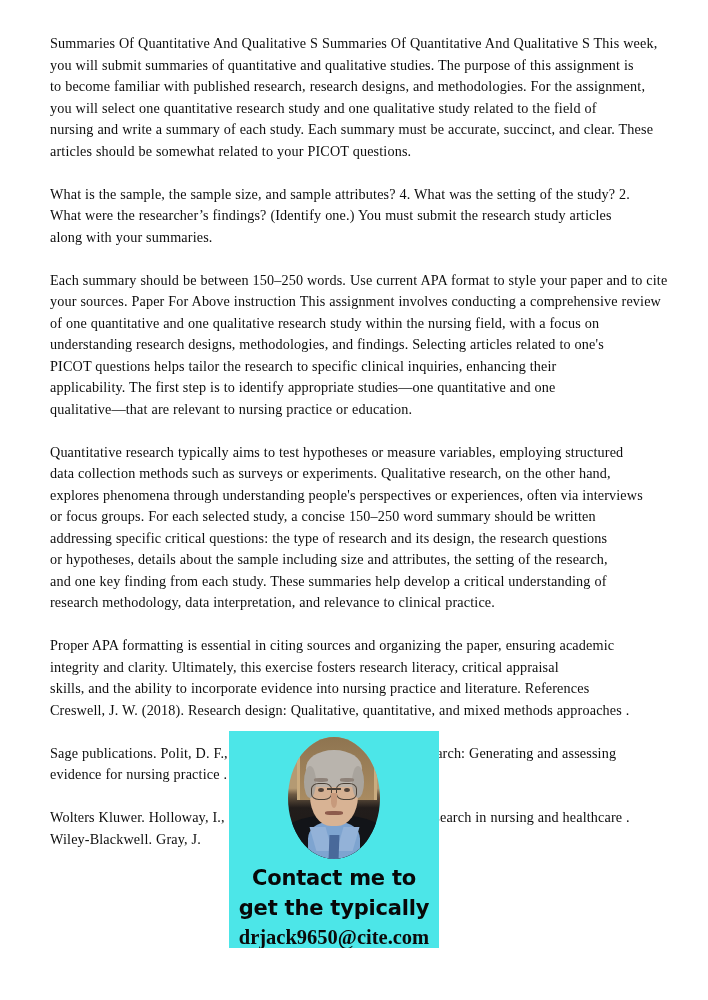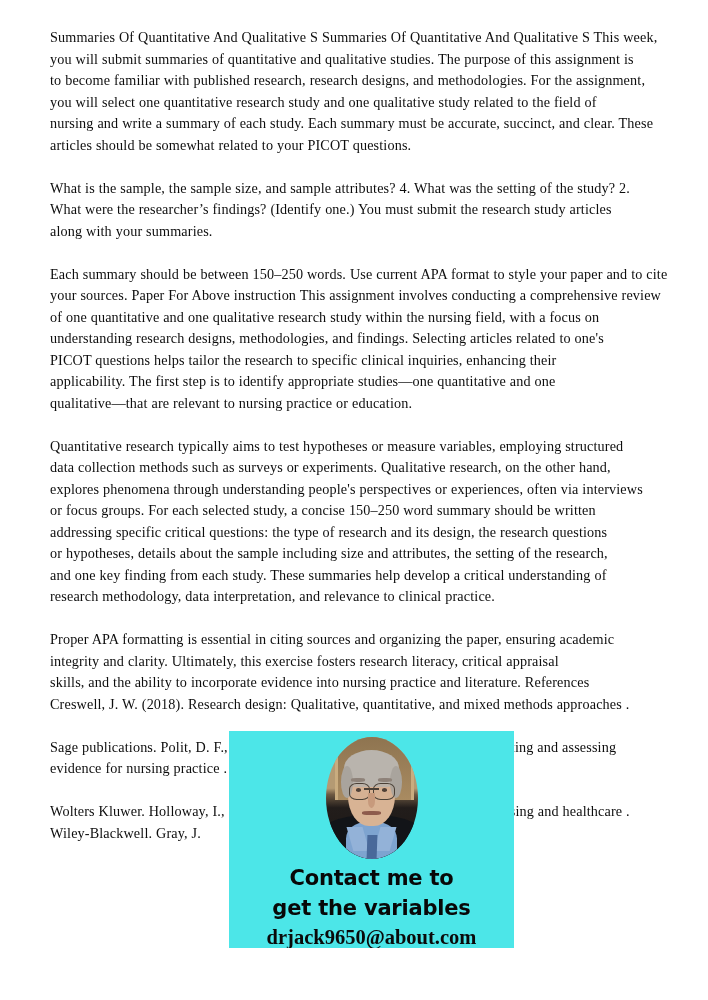--- a/index.html
+++ b/index.html
@@ -21,21 +21,21 @@
     left: 0;
     top: 0;
     width: 708px;
     height: 1000px;
     background: #ffffff;
   }
 
   #document-body {
     position: absolute;
     left: 50px;
-    top: 27px;
+    top: 33px;
     width: 620px;
   }
 
   .doc-paragraph {
     margin: 0 0 21.5px 0;
     font-size: 14.2px;
     line-height: 21.5px;
     text-align: left;
     white-space: pre-wrap;
     letter-spacing: 0.01em;
@@ -43,21 +43,21 @@
   }
   .doc-paragraph:last-child {
     margin-bottom: 0;
   }
 
   
   #contact-overlay {
     position: absolute;
     left: 229px;
     top: 731px;
-    width: 285px;
+    width: 210px;
     height: 217px;
     background: #4ce6e8;
     overflow: hidden;
     display: flex;
     flex-direction: column;
     align-items: center;
     z-index: 10;
   }
 
   #contact-portrait {
@@ -324,20 +324,20 @@
         <div class="lens-l"></div>
         <div class="lens-r"></div>
       </div>
       <div class="bridge"></div>
       <div class="portrait-nose"></div>
       <div class="portrait-mouth"></div>
     </div>
 
     <div id="contact-lines">
       <div class="contact-line">Contact me to</div>
-      <div class="contact-line">get the variables</div>
+      <div class="contact-line">get the typically</div>
     </div>
 
-    <div id="contact-email">drjack9650@about.com</div>
+    <div id="contact-email">drjack9650@cite.com</div>
 
   </div>
 
 </div>
 
 </body></html>

